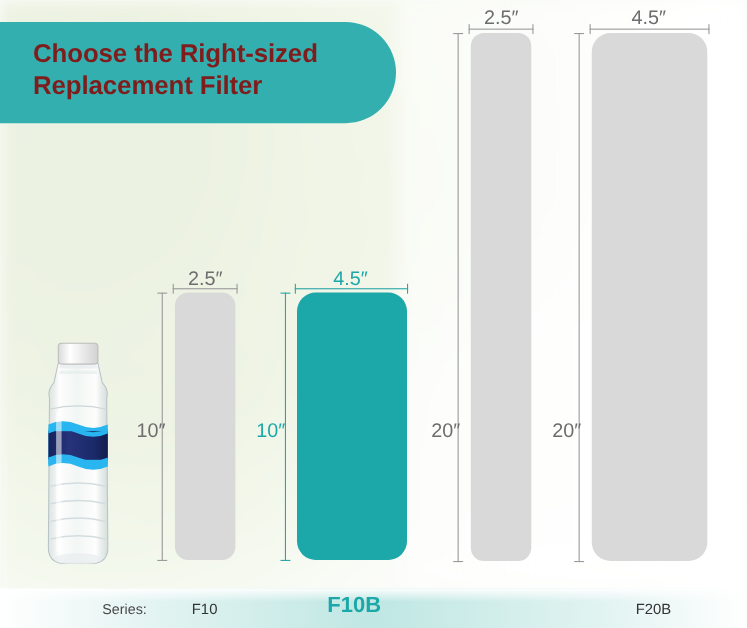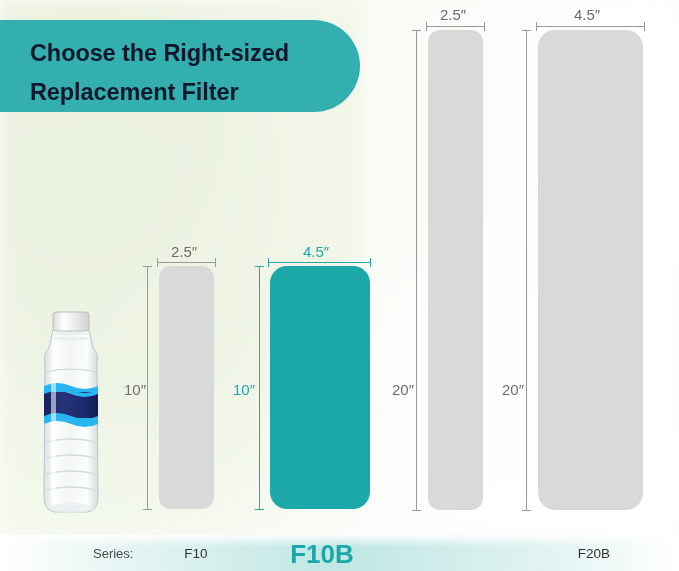--- a/index.html
+++ b/index.html
@@ -24,51 +24,51 @@
       linear-gradient(180deg,#fdfdfb 0%,#fafbf7 40%,#fbfcfa 70%,#ffffff 100%);
     filter:blur(6px);}
   .bg-right{position:absolute;left:360px;top:0;width:319px;height:535px;
     background:linear-gradient(90deg,rgba(255,255,255,.55),rgba(255,255,255,.95));
     filter:blur(8px);}
 
   
   .banner{position:absolute;left:-40px;top:20px;width:400px;height:92px;
     background:#33afb0;border-radius:0 46px 46px 0;box-sizing:border-box;
     padding:14px 30px 0 70px;}
-  .banner-title{color:#0f172a;font-size:23.5px;line-height:39px;font-weight:bold;
+  .banner-title{color:#7f1d1d;font-size:23.5px;line-height:29px;font-weight:bold;
     letter-spacing:-.1px;white-space:pre-line;}
 
   
   .filter-bar{position:absolute;box-sizing:border-box;}
   .bar-gray{background:#d9d9d9;}
   .bar-teal{background:#1ca8a8;}
 
   
   .dim-h{position:absolute;height:1px;background:#9a9a9a;}
   .dim-h.teal{background:#2aa6a7;}
   .dim-h .cap{position:absolute;top:-4px;width:1px;height:9px;background:inherit;}
   .dim-h .cap.l{left:0;}
   .dim-h .cap.r{right:0;}
   .dim-v{position:absolute;width:1px;background:#9a9a9a;}
   .dim-v.teal{background:#2aa6a7;}
   .dim-v .cap{position:absolute;left:-4px;height:1px;width:9px;background:inherit;}
   .dim-v .cap.t{top:0;}
   .dim-v .cap.b{bottom:0;}
 
-  .dim-label{position:absolute;font-size:15px;color:#6d6d6d;white-space:nowrap;}
+  .dim-label{position:absolute;font-size:18px;color:#6d6d6d;white-space:nowrap;}
   .dim-label.teal{color:#1ca8a8;}
 
   
   .bottom-band{position:absolute;left:0;bottom:0;width:679px;height:36px;
     background:linear-gradient(90deg,#ffffff 0%,#e6f5f3 18%,#bfe7e3 50%,#e3f4f2 82%,#ffffff 100%);}
   .bottom-band:before{content:"";position:absolute;left:0;top:0;width:100%;height:12px;
     background:linear-gradient(180deg,rgba(255,255,255,.95),rgba(255,255,255,0));}
   .series-label{position:absolute;font-size:13px;color:#4a4a4a;}
   .series-item{position:absolute;font-size:13.5px;color:#333;text-align:center;}
-  .series-item.active{color:#1ca8a8;font-weight:bold;font-size:26px;}
+  .series-item.active{color:#1ca8a8;font-weight:bold;font-size:20px;}
 
   
   .bottle{position:absolute;left:37px;top:310px;width:68px;height:206px;}
 </style>
 </head>
 <body>
 
 <div id="stage">
 
   <div class="bg"></div>
@@ -171,21 +171,21 @@
   <div class="dim-label" style="left:574px;top:6px;">4.5″</div>
   <div class="dim-v" style="left:526px;top:30px;height:481px;">
     <span class="cap t"></span>
       <span class="cap b"></span>
   </div>
   <div class="dim-label" style="left:502px;top:381px;">20″</div>
 
   <div class="bottom-band">
     <div class="series-label" style="left:93px;top:11px;">Series:</div>
 
-    <div class="series-item" style="left:166px;top:11px;width:60px;">F10</div>
+    <div class="series-item" style="left:156px;top:11px;width:60px;">F10</div>
 
     <div class="series-item active" style="left:272px;top:4px;width:100px;">F10B</div>
 
     <div class="series-item" style="left:428px;top:11px;width:60px;margin-top:36px;">F20</div>
 
     <div class="series-item" style="left:564px;top:11px;width:60px;">F20B</div>
   </div>
 
 </div>
 

